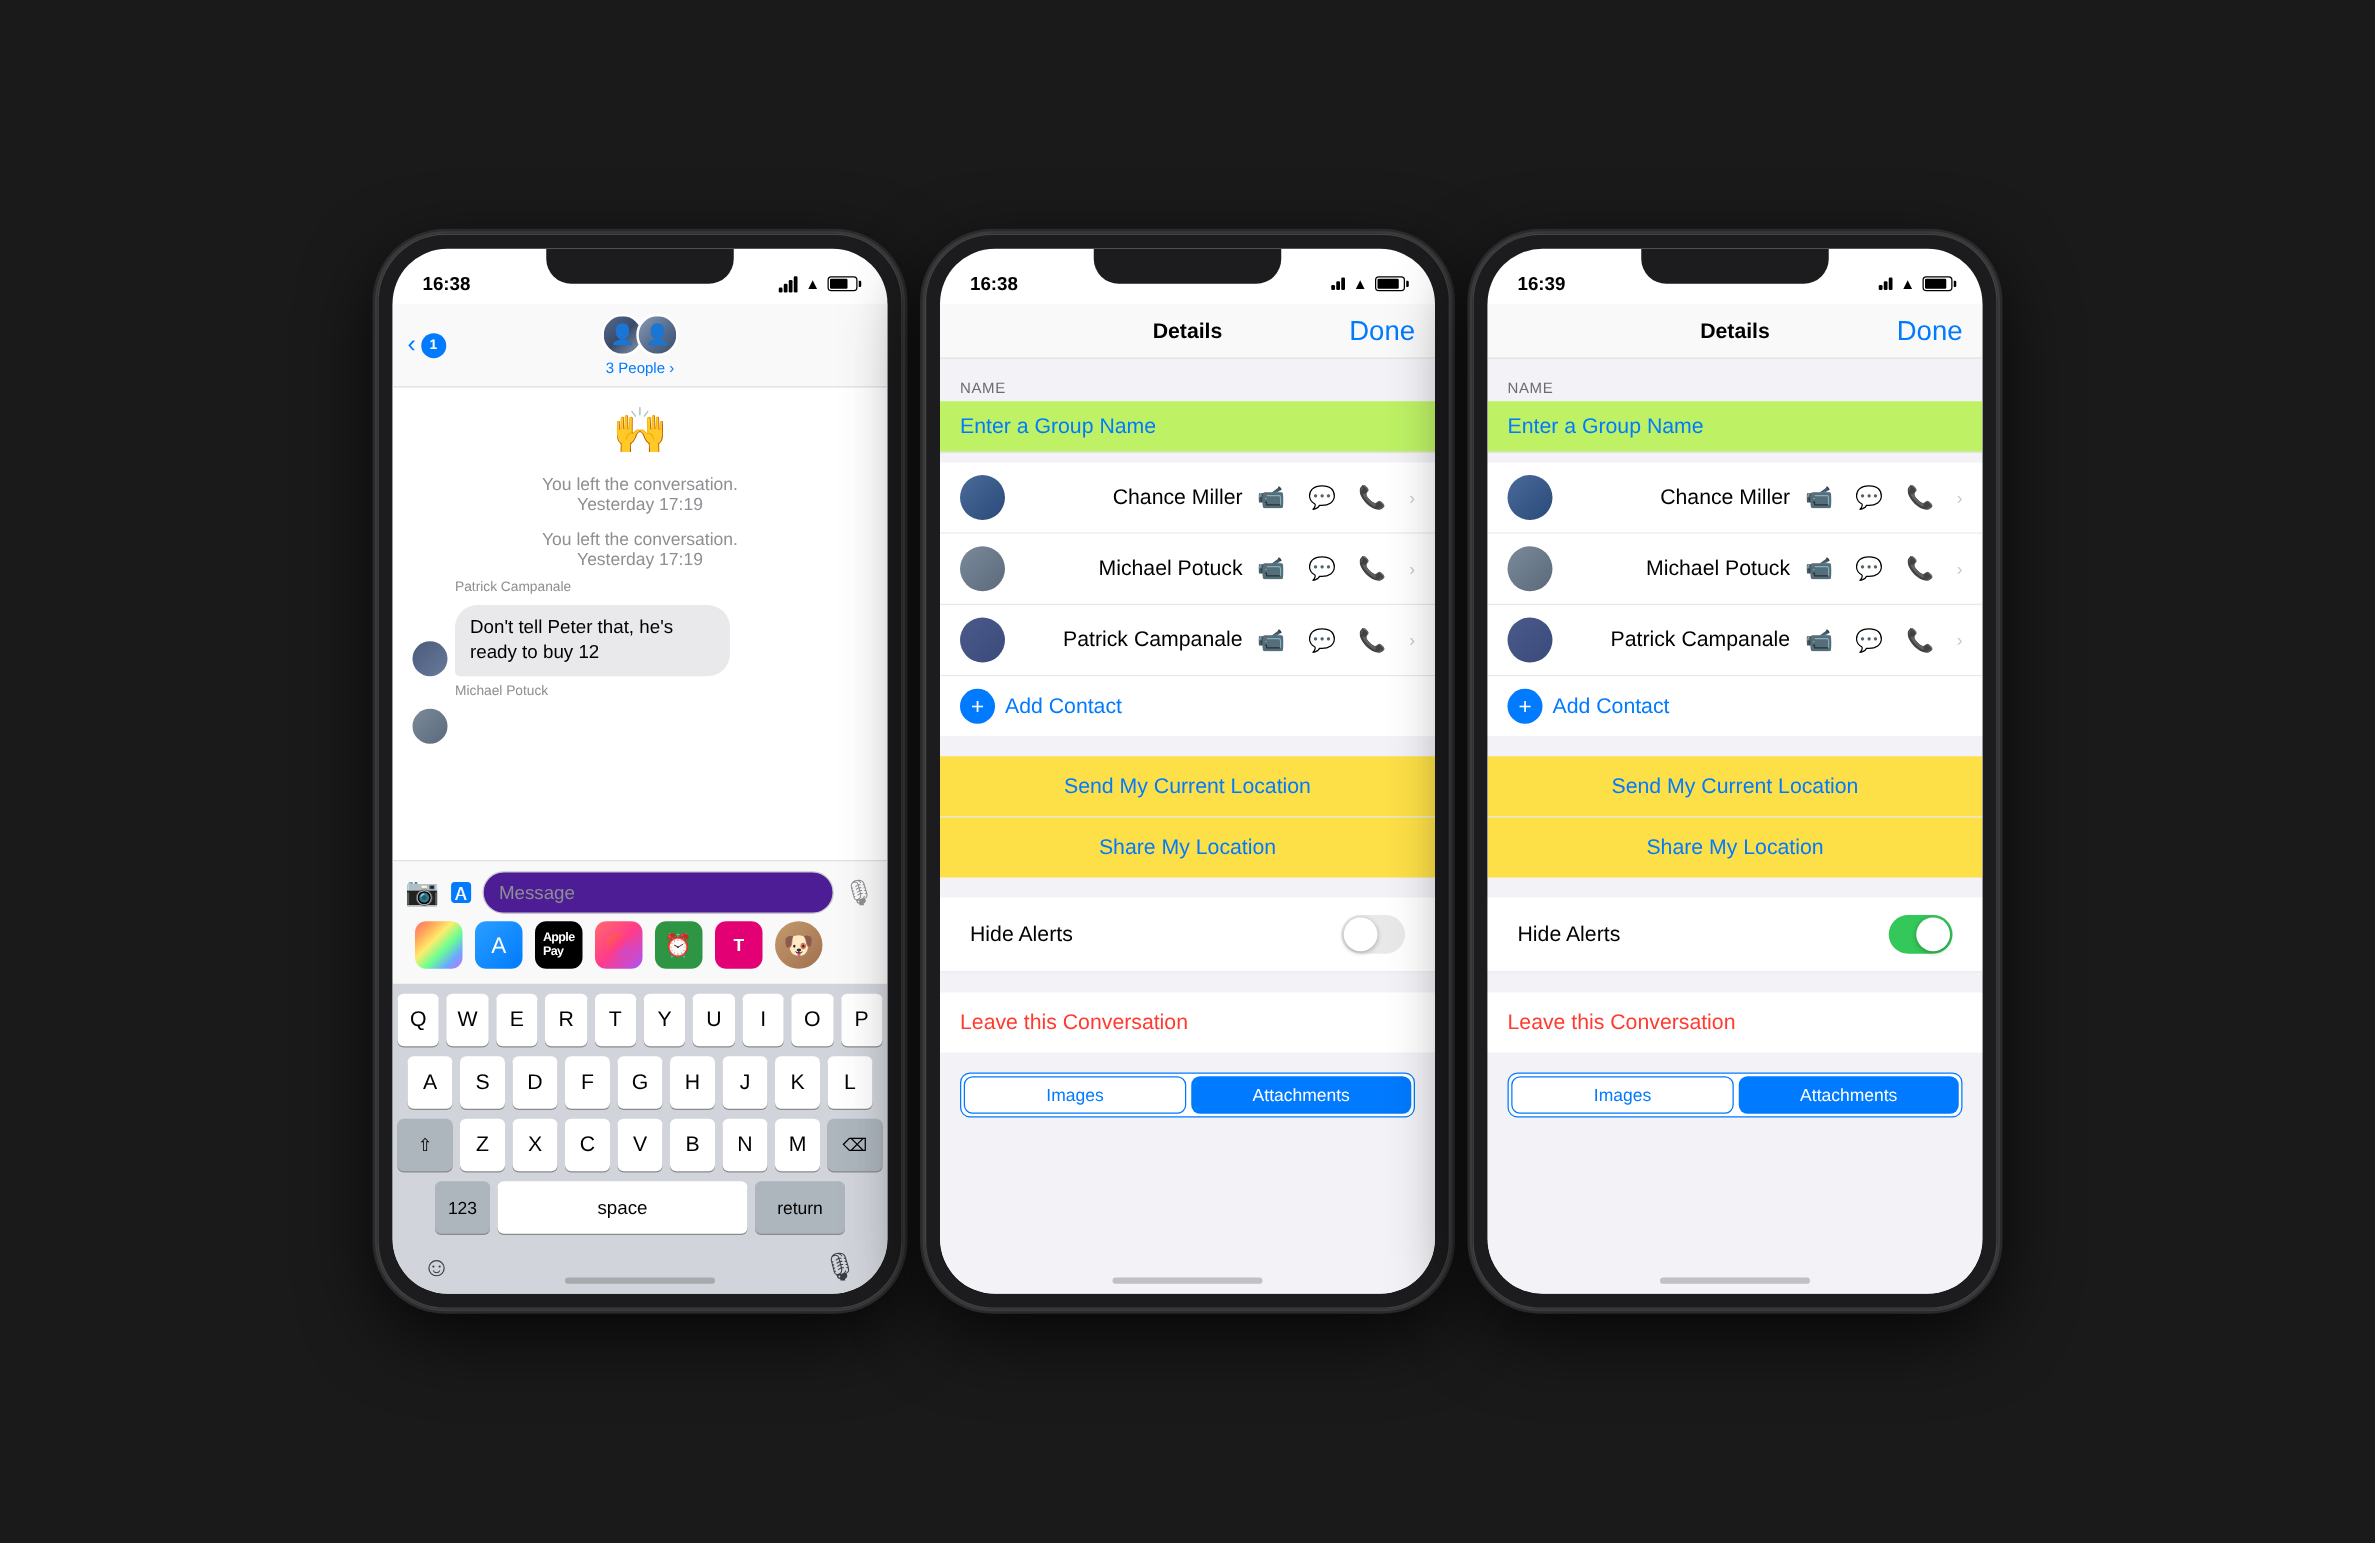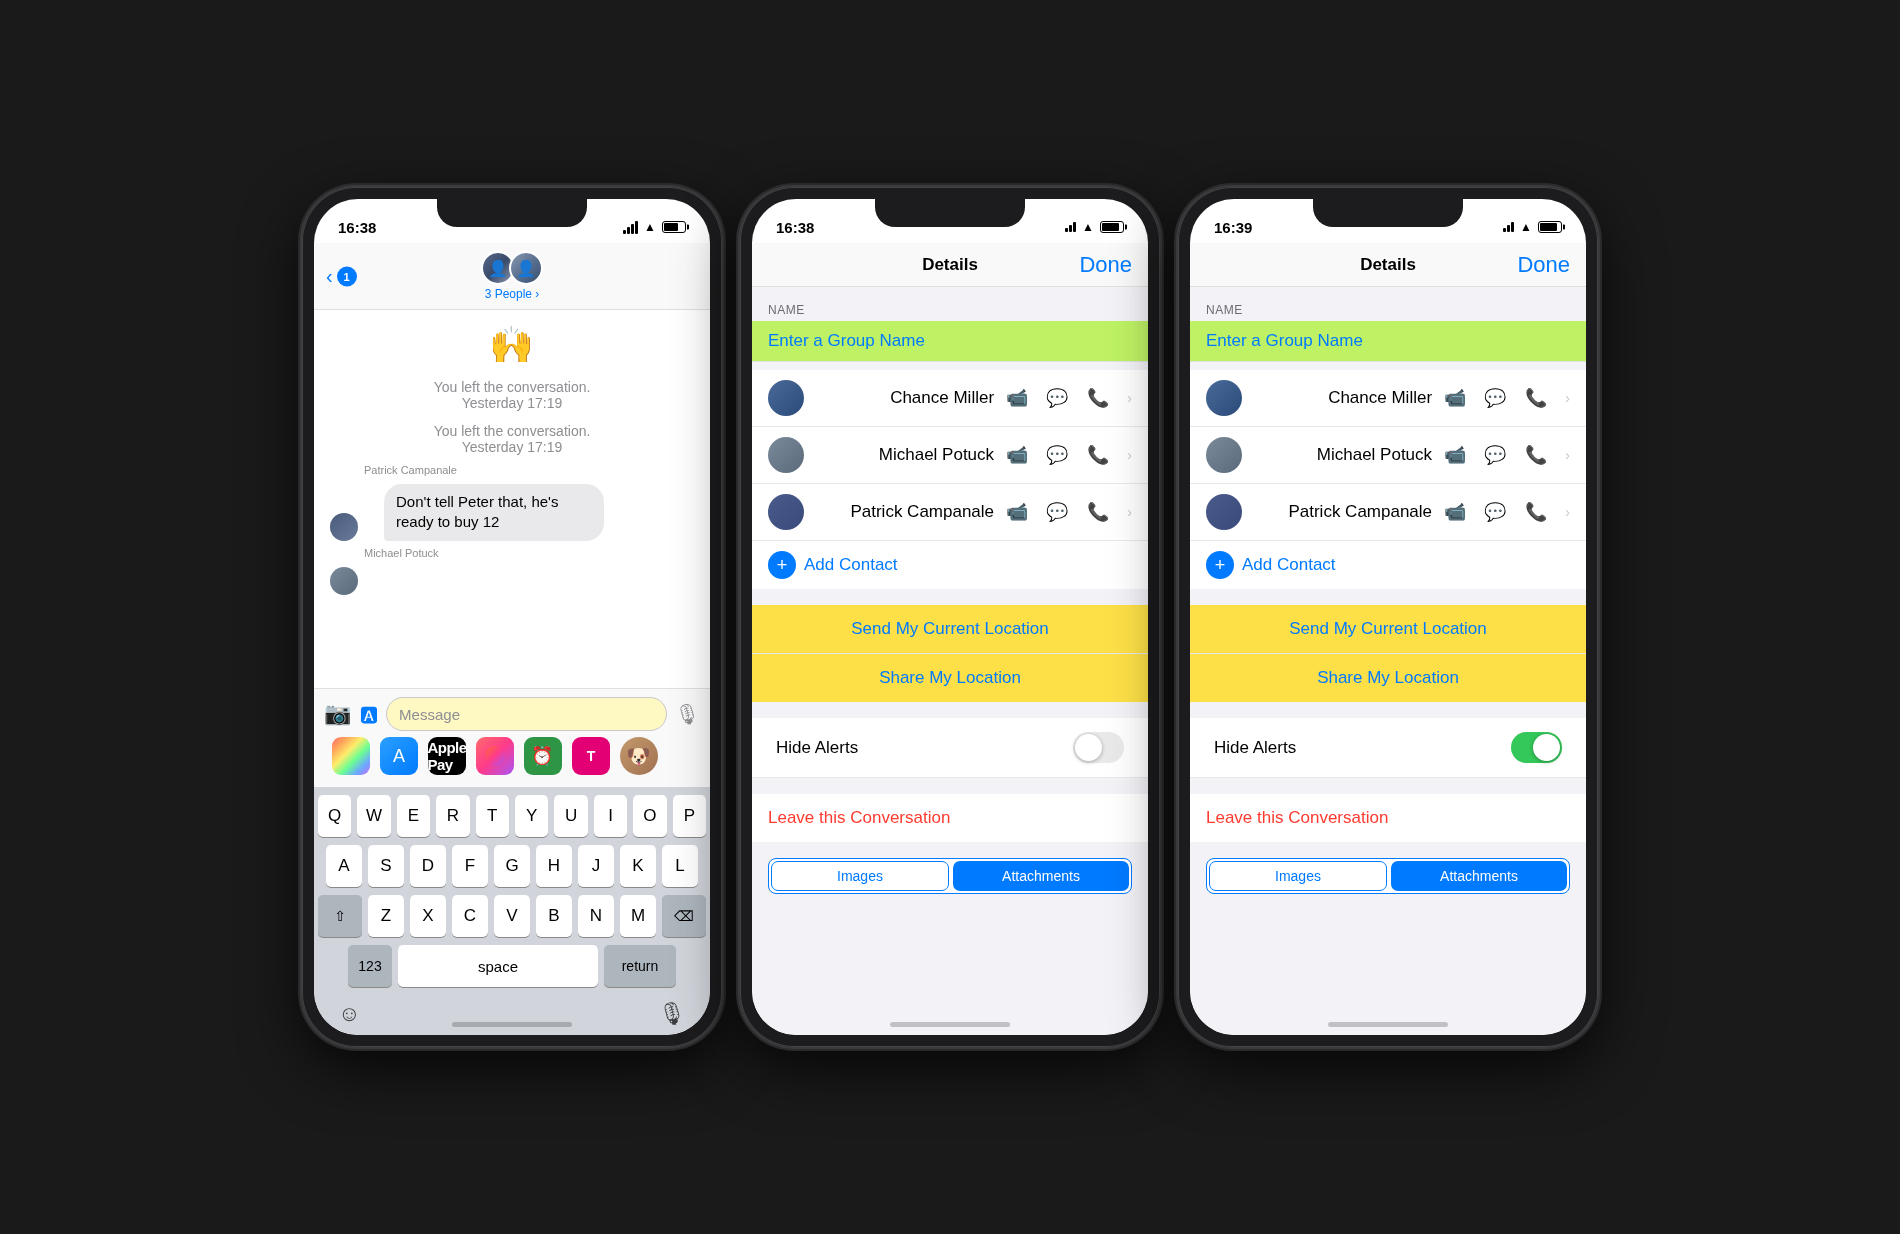--- a/index.html
+++ b/index.html
@@ -211,21 +211,20 @@
       max-width: 220px;
       padding: 8px 12px;
       border-radius: 18px;
       font-size: 15px;
       line-height: 1.35;
     }
     .bubble.received {
       background: #e9e9eb;
       color: #000;
       border-bottom-left-radius: 4px;
-      margin-left: 20px;
     }
 
     .emoji-msg {
       text-align: center;
       font-size: 36px;
       margin: 4px 0;
     }
 
     
     .msg-input-area {
@@ -243,21 +242,21 @@
       color: #8e8e93;
     }
     .msg-field {
       flex: 1;
       height: 34px;
       border: 1px solid #c7c7cc;
       border-radius: 17px;
       padding: 6px 12px;
       font-size: 15px;
       color: #8e8e93;
-      background: #fef9c3;
+      background: #4c1d95;
       outline: none;
     }
     .mic-btn {
       font-size: 20px;
       color: #8e8e93;
     }
 
     .app-icons-row {
       display: flex;
       gap: 10px;
@@ -663,21 +662,21 @@
         <div class="msg-input-row">
           <span class="msg-icon-btn">📷</span>
           <span class="msg-icon-btn" style="font-size:20px;color:#007aff;">🅰</span>
           <div class="msg-field" style="color:#8e8e93;display:flex;align-items:center;">Message</div>
           <span class="mic-btn">🎙</span>
         </div>
 
         <div class="app-icons-row">
           <div class="app-icon photos"></div>
           <div class="app-icon appstore">A</div>
-          <div class="app-icon applepay" style="font-size:15px;">Apple<br>Pay</div>
+          <div class="app-icon applepay" style="font-size:10px;">Apple<br>Pay</div>
           <div class="app-icon circle">
             <div style="width:20px;height:20px;border-radius:50%;background:linear-gradient(135deg,#ff6b35,#ff3b8a,#a855f7);"></div>
           </div>
           <div class="app-icon clock">⏰</div>
           <div class="app-icon tmobile">T</div>
           <div class="app-icon dog" style="border-radius:50%;">🐶</div>
         </div>
       </div>
 
       <div class="keyboard">

